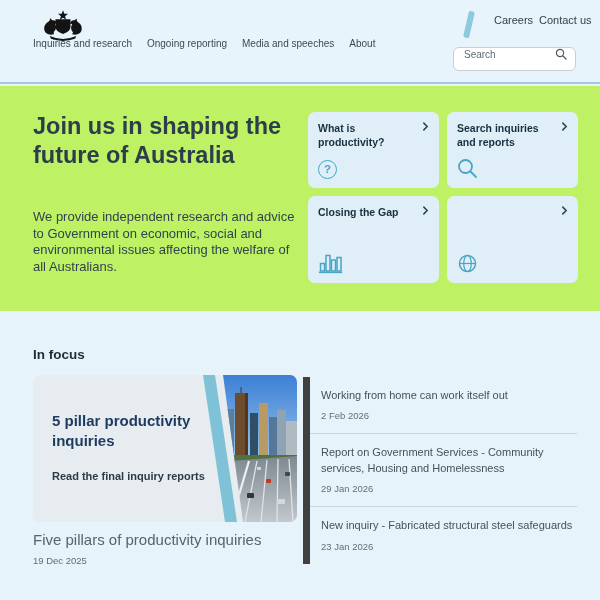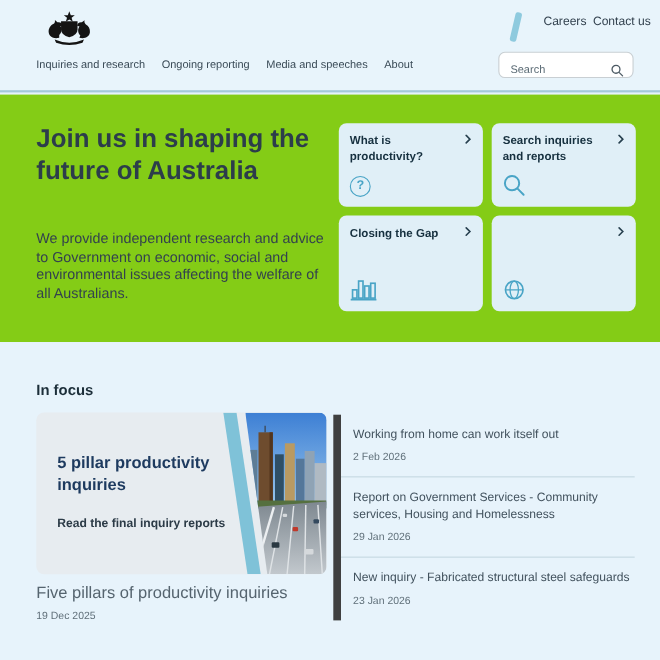--- a/index.html
+++ b/index.html
@@ -19,32 +19,32 @@
   .logo-line1 { font-size: 8.6px; font-weight: bold; letter-spacing: .2px; }
   .logo-sep { border-top: 1.2px solid #1a1a1a; margin: 2.5px 0 2.5px 0; }
   .logo-line2 { font-size: 8.6px; font-weight: bold; letter-spacing: .2px; }
 
   .slash { position: absolute; left: 466px; top: 11px; width: 6px; height: 27px;
            background: #8ecade; transform: rotate(13deg); border-radius: 2px; }
   .top-link { position: absolute; top: 14px; font-size: 11px; color: #33424f; cursor: pointer; text-decoration: none; }
   .top-link.careers { left: 494px; }
   .top-link.contact { left: 539px; }
 
-  .nav { position: absolute; left: 33px; top: 54px; display: flex; gap: 15px; justify-content: center; }
+  .nav { position: absolute; left: 33px; top: 38px; display: flex; gap: 15px; justify-content: center; }
   .nav-item { font-size: 10px; color: #3a4b57; cursor: pointer; white-space: nowrap; }
 
   .search { position: absolute; left: 453px; top: 47px; width: 123px; height: 24px;
             background: #ffffff; border: 1px solid #c9cfd3; border-radius: 6px;
-            display: flex; align-items: flex-end; padding: 0 8px; }
+            display: flex; align-items: flex-start; padding: 0 8px; }
   .search input { border: 0; outline: 0; background: transparent; flex: 1; width: 100%;
                   font-size: 10px; color: #3a4a55; font-family: inherit; }
   .search input::placeholder { color: #5b6b75; }
 
   
-  .hero { position: absolute; left: 0; top: 86px; width: 600px; height: 225px; background: #84cc16; }
+  .hero { position: absolute; left: 0; top: 86px; width: 600px; height: 225px; background: #bef264; }
   .hero-heading { position: absolute; left: 33px; top: 26px; width: 262px; margin: 0;
                   font-size: 23.5px; line-height: 1.22; font-weight: 700; color: #2c3d4b; }
   .hero-para { position: absolute; left: 33px; top: 123px; width: 272px; margin: 0;
                font-size: 13px; line-height: 1.28; color: #33424e; }
 
   .cards { position: absolute; left: 308px; top: 26px; width: 270px;
            display: grid; grid-template-columns: 131px 131px; grid-template-rows: 76px 87px; gap: 8px; }
   .card { position: relative; background: #e0eff7; border-radius: 7px; padding: 10px; cursor: pointer; }
   .card-title { font-size: 10.5px; font-weight: 700; color: #16303f; line-height: 1.32; max-width: 100px; }
   .card.c4 .card-title { max-width: 72px; }

